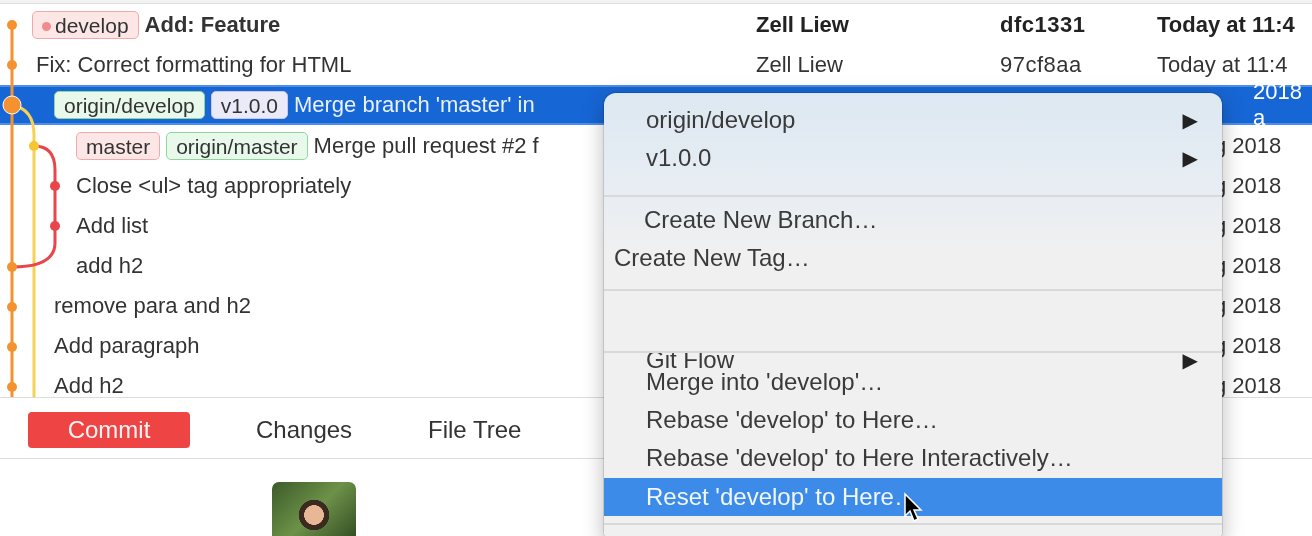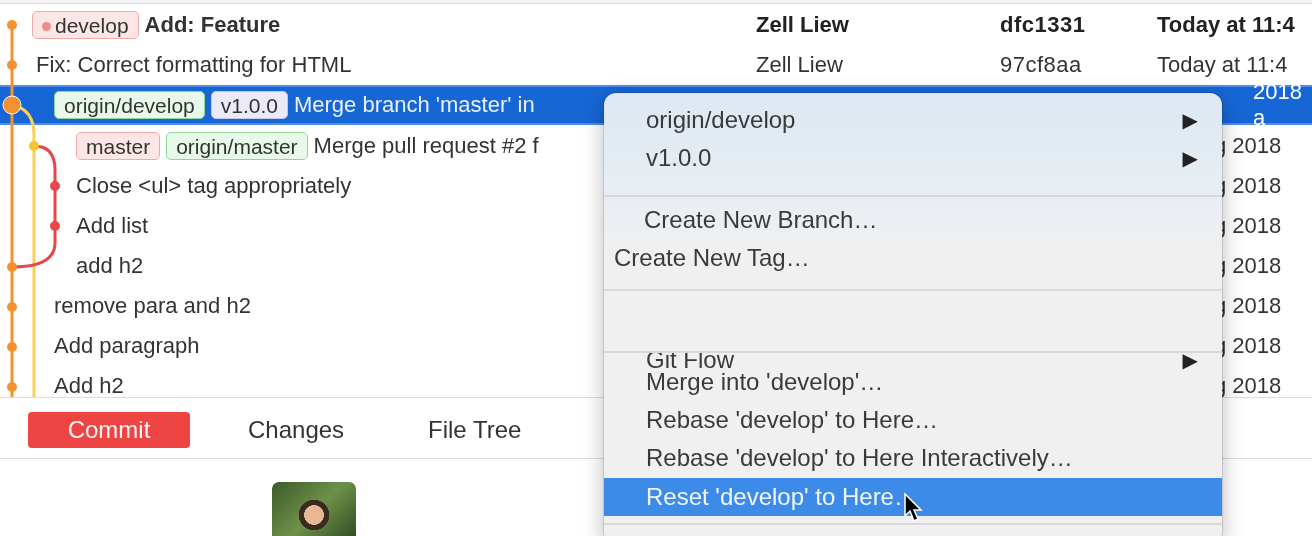--- a/index.html
+++ b/index.html
@@ -143,21 +143,21 @@
   <div class="row" style="top:361px;">
     <div class="msg" style="left:54px;">
         <span class="msg-text">Add h2</span>
       </div>
     <span class="date-clip">g 2018</span>
   </div>
 </div>
 
 <div class="tabs-bar">
   <div class="tab active">Commit</div>
-  <div class="tab" style="left:248px;">Changes</div>
+  <div class="tab" style="left:256px;">Changes</div>
   <div class="tab" style="left:428px;">File Tree</div>
 </div>
 
 <div class="avatar"></div>
 
 <div class="menu">
   <div class="mi" style="top:8px;">
     <span>origin/develop</span>
     <span class="arrow">▶</span>
   </div>

